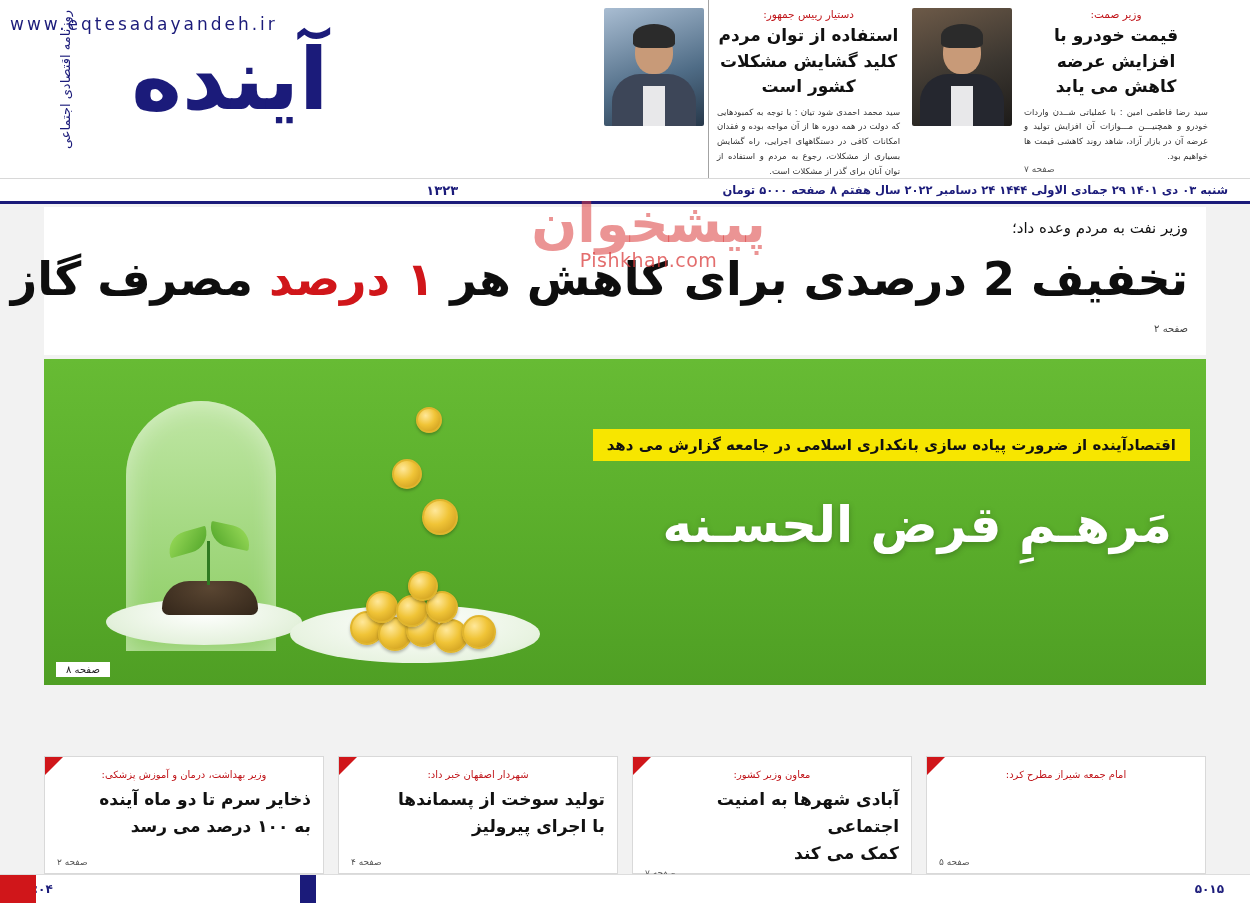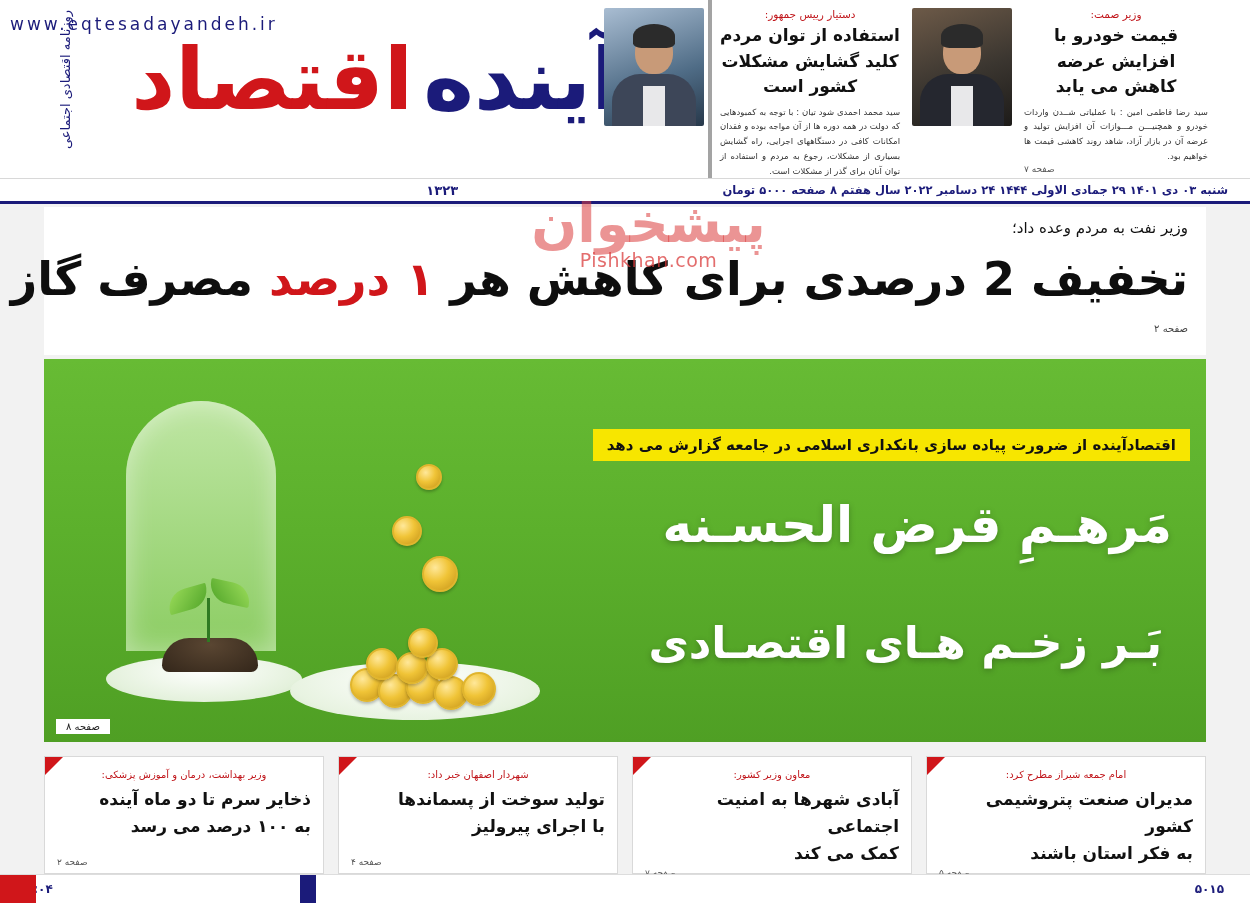--- a/index.html
+++ b/index.html
@@ -39,21 +39,21 @@
     transform: rotate(-90deg); white-space: nowrap;
     margin-left: -14px; margin-right: -14px;
   }
   .logo-word {
     font-size: 86px; font-weight: bold; line-height: 1; letter-spacing: -2px;
   }
   .logo-red { color: #d0161a; }
   .logo-blue { color: #1b1b7a; }
 
   .top-story {
-    width: 200px; border-left: 4px solid #a3a3a3; padding: 8px 8px 4px 8px;
+    width: 200px; border-left: 1px solid #a3a3a3; padding: 8px 8px 4px 8px;
     display: flex; flex-direction: column;
   }
   .ts-kicker { font-size: 10.5px; color: #c0151a; text-align: center; margin-bottom: 3px; }
   .ts-title { font-size: 17px; font-weight: bold; color: #111; text-align: center; line-height: 1.5; }
   .ts-body { font-size: 8.5px; color: #333; text-align: justify; line-height: 1.75; margin-top: 5px; }
   .ts-page { font-size: 9px; color: #555; text-align: left; margin-top: auto; }
 
   .photo-col { width: 108px; padding: 8px 4px; display: flex; align-items: flex-start; justify-content: center; }
   .ts-photo {
     width: 100px; height: 118px; border-radius: 2px; position: relative; overflow: hidden;
@@ -102,21 +102,21 @@
 
   .watermark {
     position: absolute; top: 200px; left: 0; right: 0; text-align: center;
     pointer-events: none; z-index: 5; padding-left: 47px;
   }
   .wm-fa { font-size: 54px; color: rgba(218,60,60,.55); font-weight: bold; line-height: .9; }
   .wm-en { font-size: 19px; color: rgba(218,60,60,.75); letter-spacing: .5px; direction: ltr; }
 
   
   .hero {
-    position: absolute; top: 359px; left: 44px; right: 44px; height: 383px;
+    position: absolute; top: 359px; left: 44px; right: 44px; height: 326px;
     background: linear-gradient(180deg,#67bb34 0%, #5cb02c 45%, #4f9f24 100%);
     overflow: hidden;
   }
   .arch {
     position: absolute; left: 82px; top: 42px; width: 150px; height: 250px;
     border-radius: 75px 75px 0 0; background: linear-gradient(180deg,#bfe6a4 0%, #8ccd63 100%);
     box-shadow: inset 0 0 28px rgba(255,255,255,.45);
   }
   .podium-a {
     position: absolute; left: 62px; bottom: 40px; width: 196px; height: 46px;
@@ -198,21 +198,20 @@
 <body>
 
 <div class="page">
 
   <div class="masthead">
 
     <div class="logo-zone">
       <div class="site-url">www.eqtesadayandeh.ir</div>
       <div class="logo-row">
         <div class="logo-word logo-blue">آینده</div>
-        <div class="logo-word logo-red">اقتصاد</div>
         <div class="logo-sub">روزنامه اقتصادی اجتماعی</div>
       </div>
     </div>
 
     <div class="photo-col">
       <div class="ts-photo ph2">
         <div class="body"></div>
           <div class="shirt"></div>
           <div class="head"></div>
           <div class="hair"></div>
@@ -283,29 +282,26 @@
       <div class="coin" style="width:32px;height:32px;left:52px;top:18px;"></div>
       <div class="coin" style="width:32px;height:32px;left:82px;top:14px;"></div>
       <div class="coin" style="width:30px;height:30px;left:64px;top:-6px;"></div>
     </div>
     <div class="coin" style="width:26px;height:26px;left:372px;bottom:252px;"></div>
     <div class="coin" style="width:30px;height:30px;left:348px;bottom:196px;"></div>
     <div class="coin" style="width:36px;height:36px;left:378px;bottom:150px;"></div>
 
     <div class="hero-badge">اقتصادآینده از ضرورت پیاده سازی بانکداری اسلامی در جامعه گزارش می دهد</div>
     <div class="hero-h1">مَرهـمِ قرض الحسـنه</div>
-    <div class="hero-h2">بَـر زخـم هـای اقتصـادی</div>
     <div class="hero-page">صفحه ۸</div>
   </div>
 
   <div class="cards">
     <div class="card">
       <div class="card-kicker">امام جمعه شیراز مطرح کرد:</div>
-      <div class="card-title" style="white-space:pre-line">مدیران صنعت پتروشیمی کشور
-به فکر استان باشند</div>
       <div class="card-page">صفحه ۵</div>
     </div>
     <div class="card">
       <div class="card-kicker">معاون وزیر کشور:</div>
       <div class="card-title" style="white-space:pre-line">آبادی شهرها به امنیت اجتماعی
 کمک می کند</div>
       <div class="card-page">صفحه ۷</div>
     </div>
     <div class="card">
       <div class="card-kicker">شهردار اصفهان خبر داد:</div>

